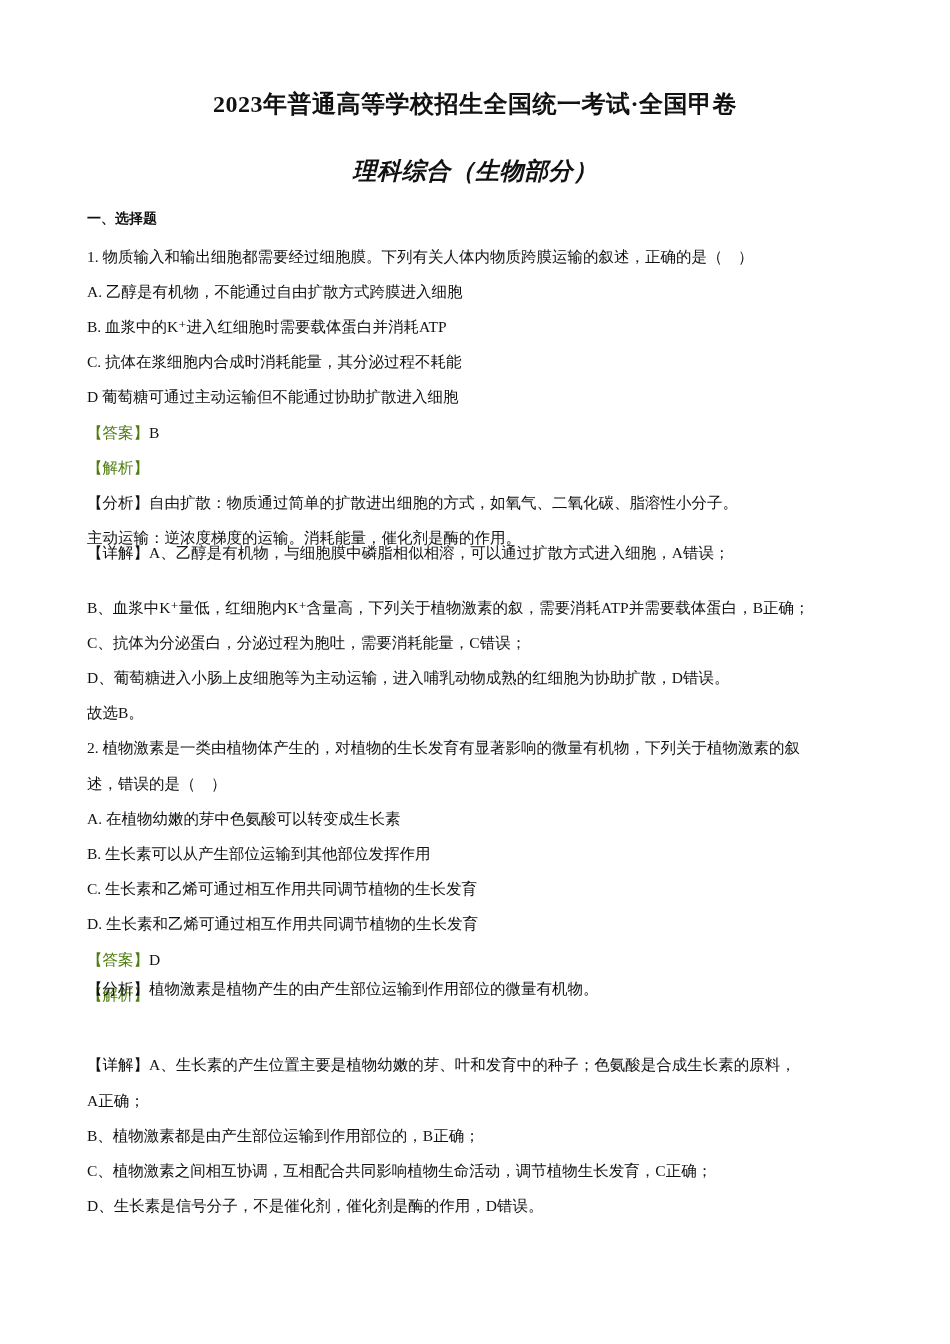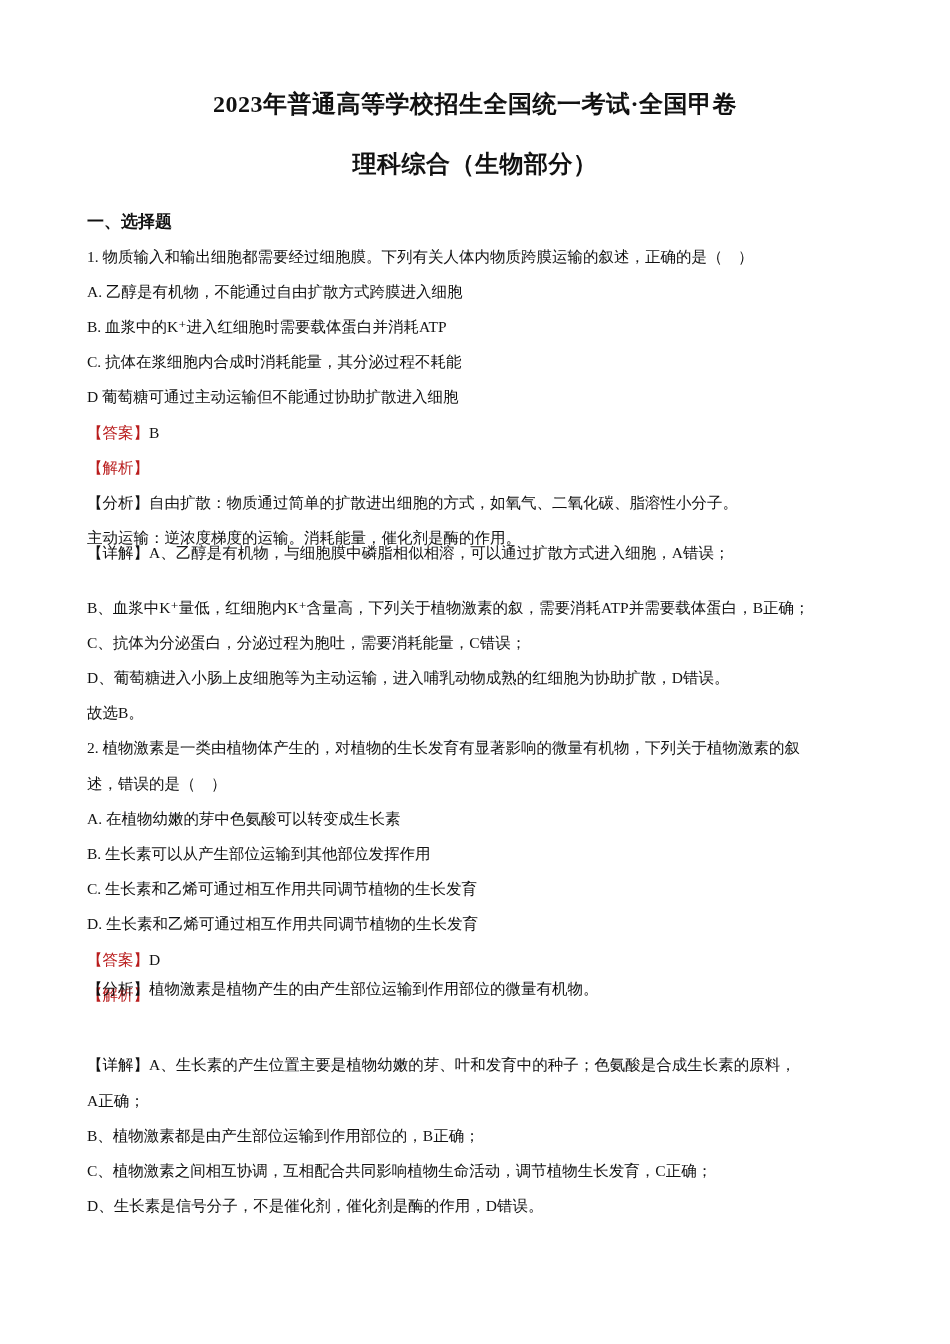--- a/index.html
+++ b/index.html
@@ -1,24 +1,24 @@
 <!DOCTYPE html>
 <html><head>
 <meta charset="utf-8">
 <style>
   html, body { margin: 0; padding: 0; background: #ffffff; }
   body { width: 950px; height: 1344px; position: relative; overflow: hidden;
          font-family: "Liberation Serif", "DejaVu Serif", serif; color: #111; }
   .title { position: absolute; left: 0; width: 950px; text-align: center;
            font-weight: bold; font-size: 24px; letter-spacing: 0.5px; }
   .t1 { top: 88px; }
-  .t2 { top: 148px; }
-  .section { position: absolute; left: 87px; top: 210px; font-weight: bold; font-size: 17px; text-align: right; }
+  .t2 { top: 155px; font-style: italic; }
+  .section { position: absolute; left: 87px; top: 210px; font-weight: bold; font-size: 14px; text-align: right; }
   .line { position: absolute; left: 87px; font-size: 15.5px; white-space: nowrap; line-height: 20px; }
-  .blue { color: #b91c1c; }
+  .blue { color: #4d7c0f; }
 </style>
 </head>
 <body>
 
 <div class="title t1">2023年普通高等学校招生全国统一考试·全国甲卷</div>
 <div class="title t2">理科综合（生物部分）</div>
 <div class="section">一、选择题</div>
 
 <div class="line" style="top:247px">1. 物质输入和输出细胞都需要经过细胞膜。下列有关人体内物质跨膜运输的叙述，正确的是（　）</div>
 <div class="line" style="top:282px">A. 乙醇是有机物，不能通过自由扩散方式跨膜进入细胞</div>

